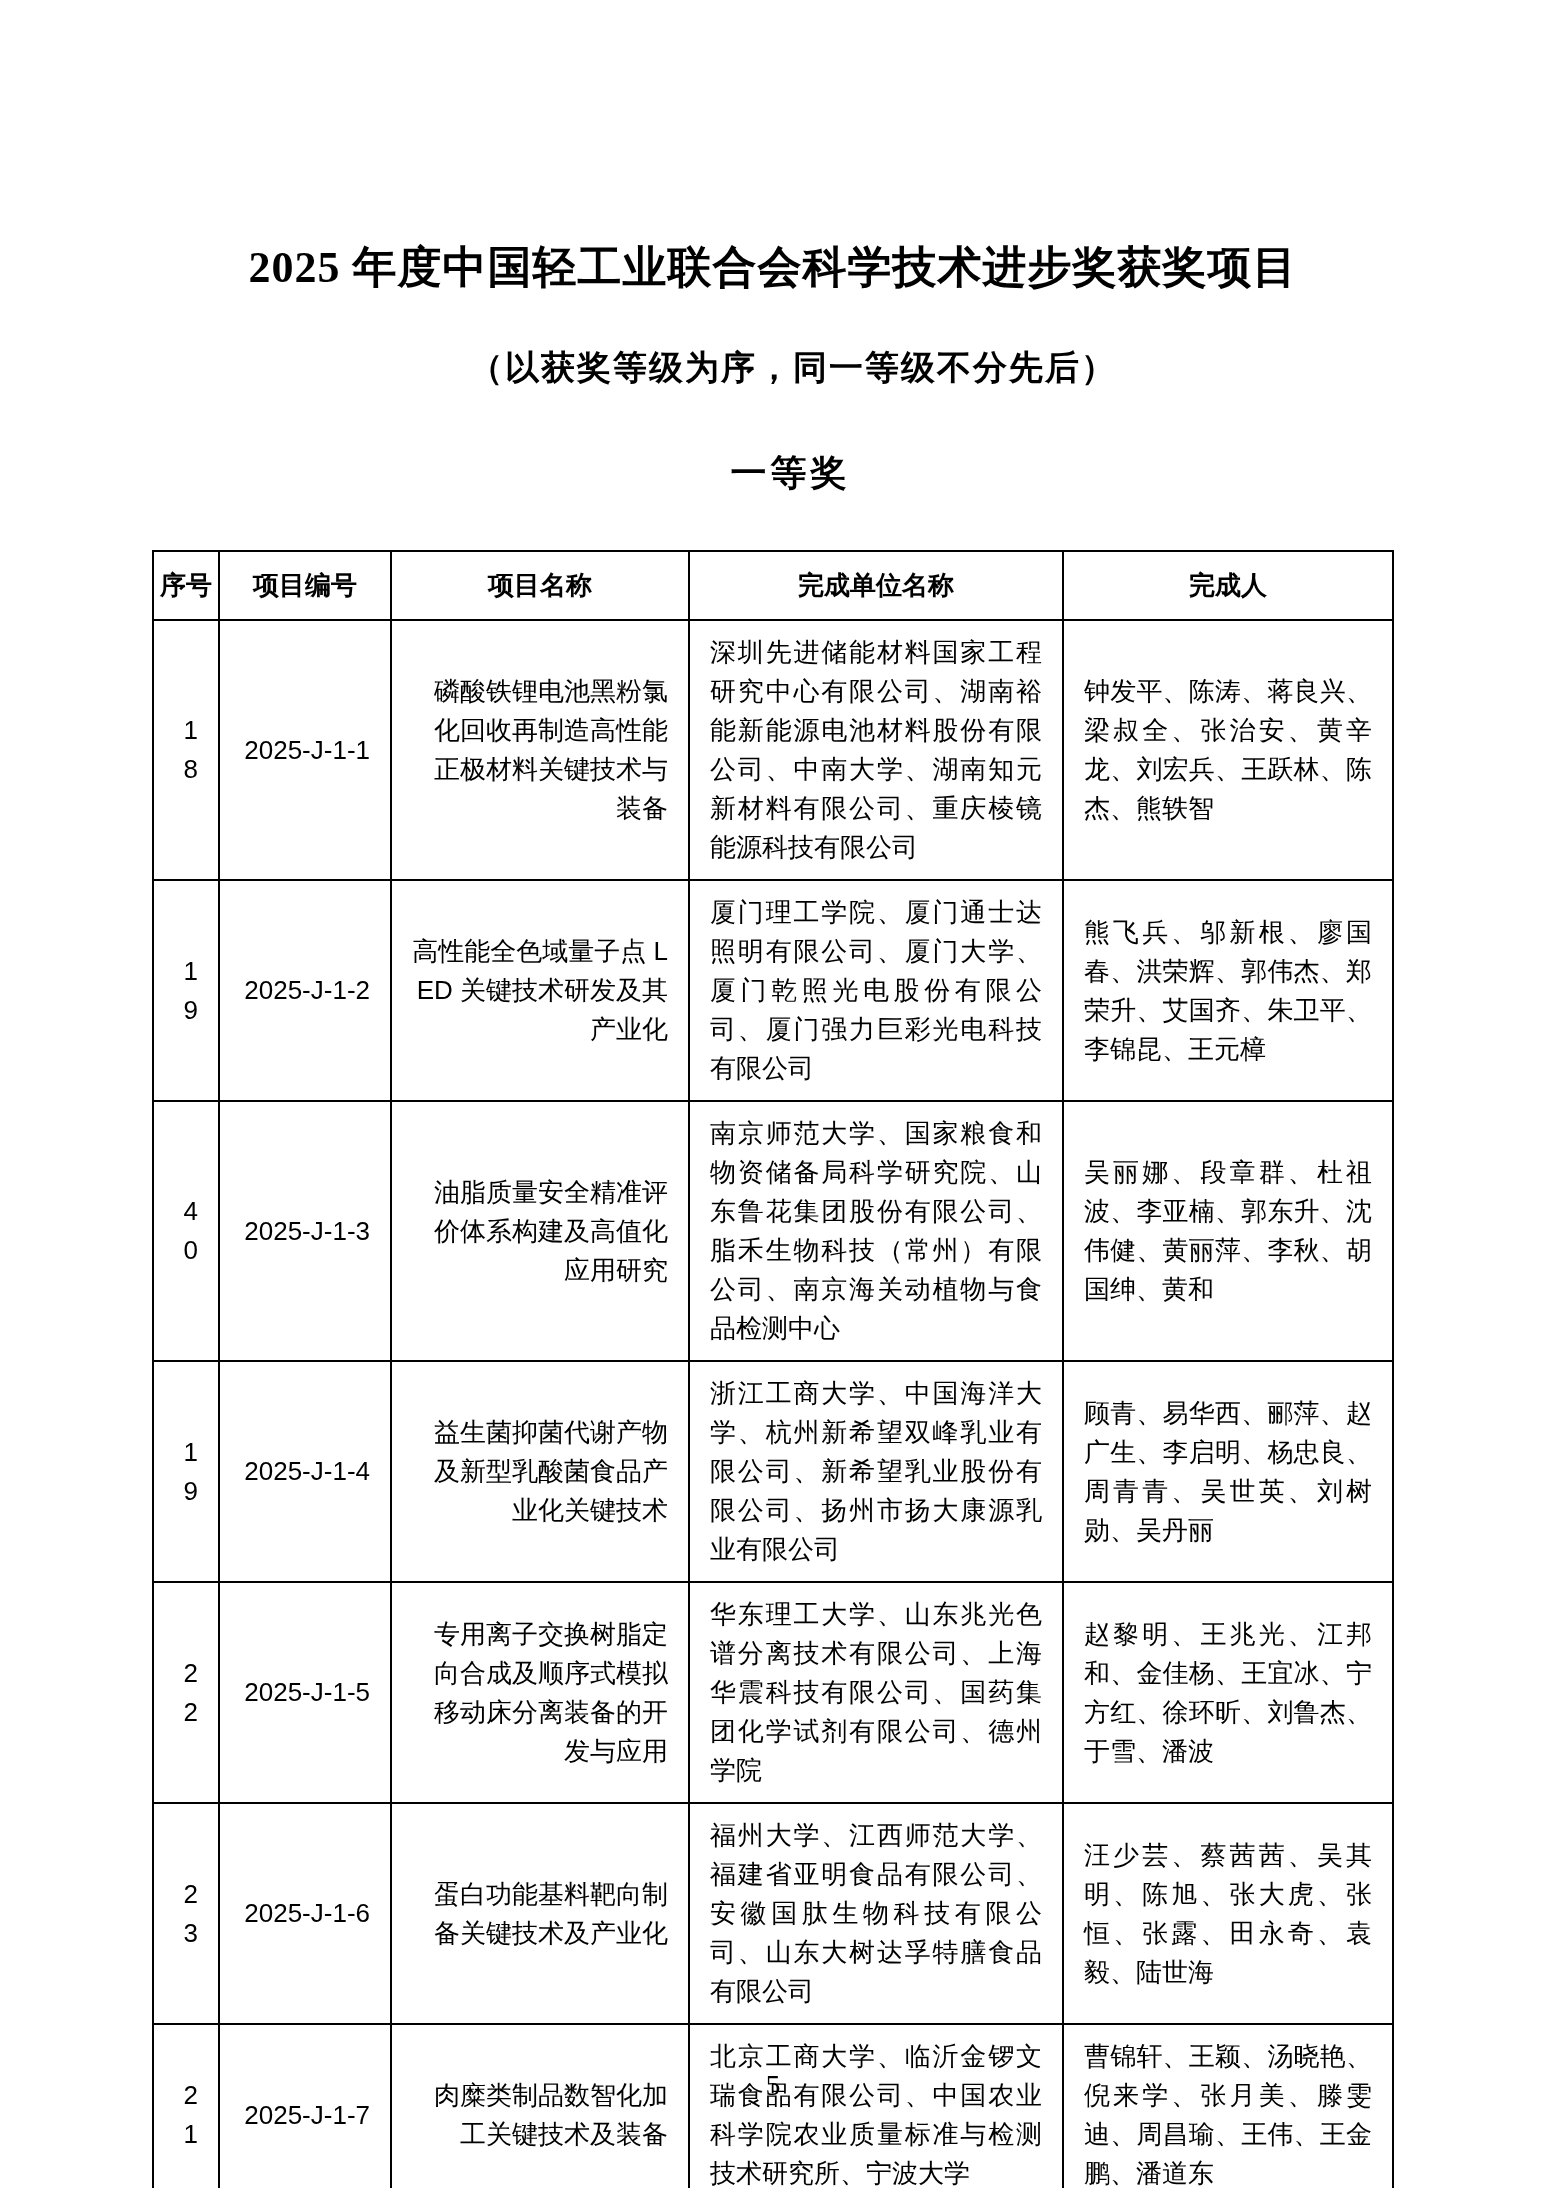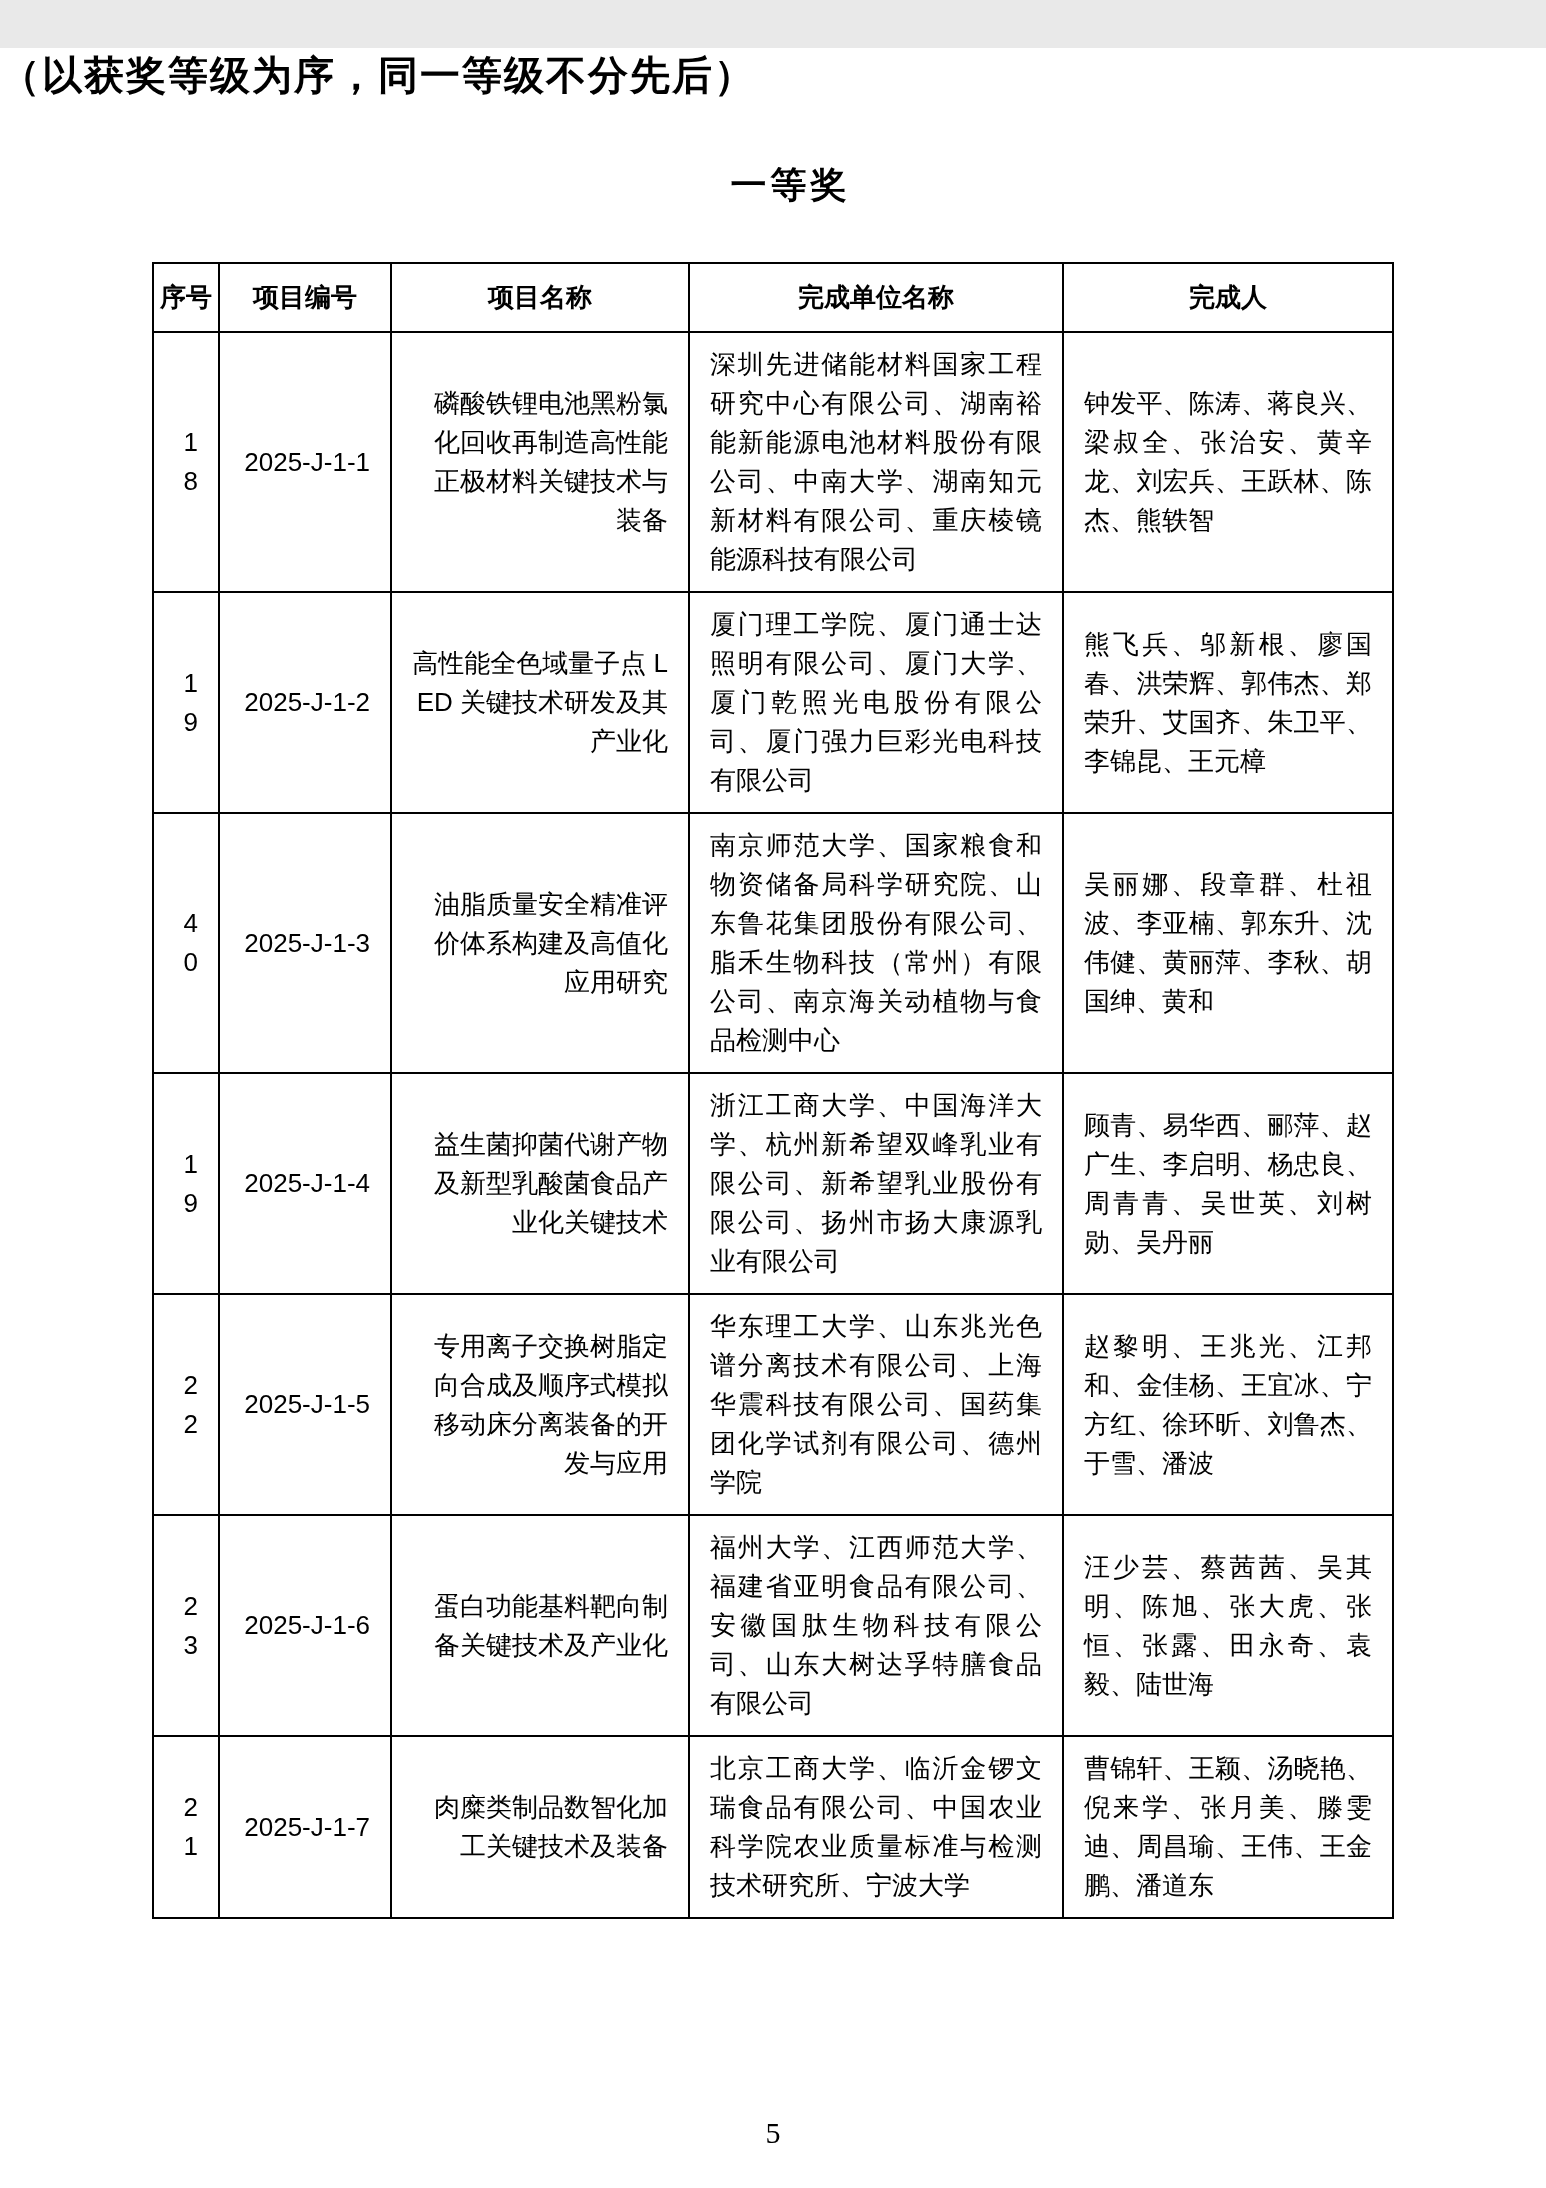--- a/index.html
+++ b/index.html
@@ -20,23 +20,25 @@
   .doc-title {
     padding-top: 238px;
     text-align: center;
     font-size: 44px;
     font-weight: bold;
     font-family: "Liberation Serif", serif;
     letter-spacing: 1px;
   }
   .doc-subtitle {
     margin-top: 48px;
-    font-size: 40px;
+    text-align: center;
+    font-size: 34px;
     font-weight: bold;
     letter-spacing: 2px;
+    margin-left: 40px;
   }
   .doc-section {
     margin-top: 58px;
     text-align: center;
     font-size: 36px;
     font-weight: bold;
     letter-spacing: 4px;
     padding-left: 35px;
   }
   table.awards {
@@ -81,20 +83,21 @@
     text-align: center;
     font-size: 30px;
     font-family: "Liberation Serif", serif;
   }
 </style>
 </head>
 <body>
 
 <div class="page">
 
+  <div class="doc-title">2025 年度中国轻工业联合会科学技术进步奖获奖项目</div>
   <div class="doc-subtitle">（以获奖等级为序，同一等级不分先后）</div>
   <div class="doc-section">一等奖</div>
 
   <table class="awards">
     <colgroup>
       <col class="c-seq">
       <col class="c-id">
       <col class="c-name">
       <col class="c-org">
       <col class="c-people">

